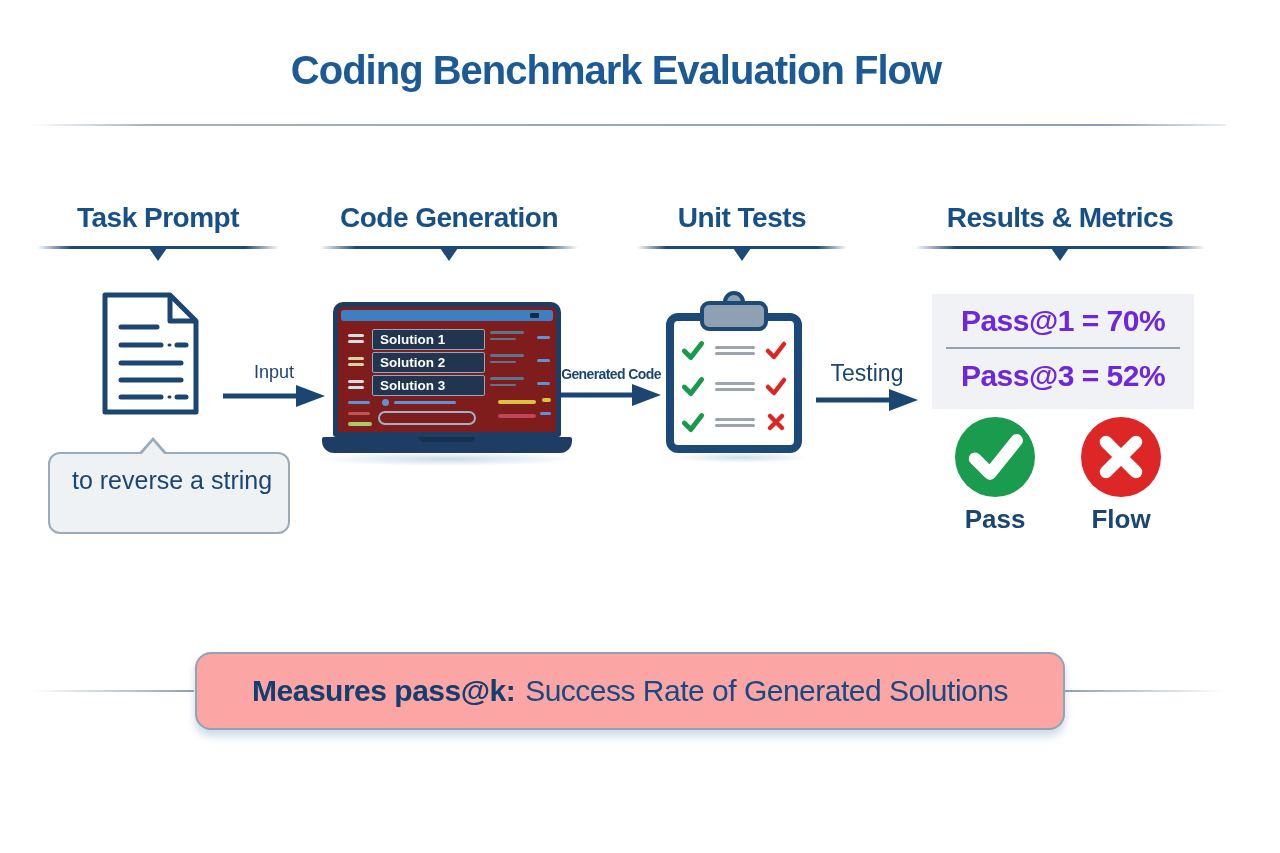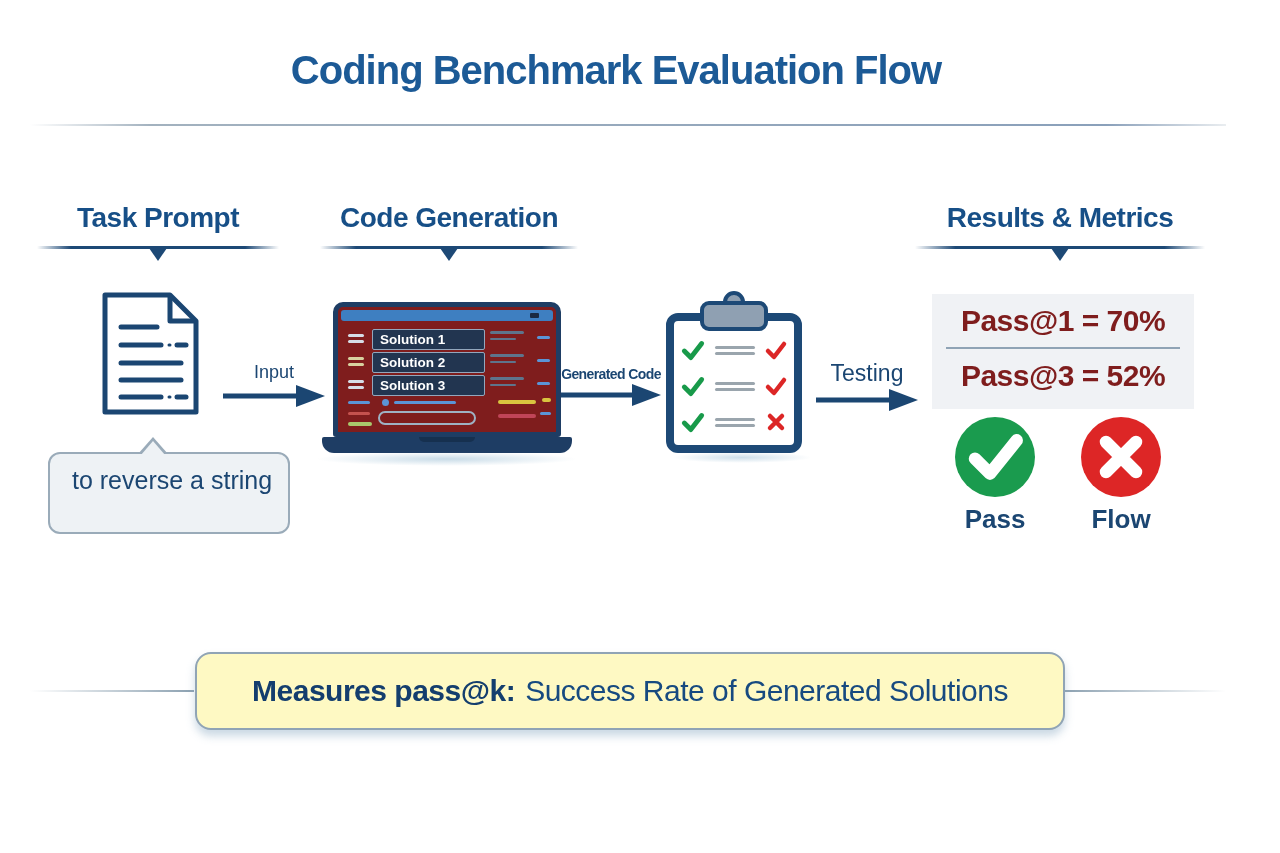--- a/index.html
+++ b/index.html
@@ -136,60 +136,64 @@
     position:absolute; left:672px; top:452px; width:140px; height:11px; border-radius:50%;
     background:radial-gradient(ellipse at center, rgba(155,190,212,0.5), rgba(155,190,212,0) 70%);
   }
 
   
   .results-box {
     position:absolute; left:932px; top:294px; width:262px; height:115px;
     background:#f0f2f5;
   }
   .metric {
-    text-align:center; font-size:30px; font-weight:bold; color:#7f1d1d; letter-spacing:-0.5px;
+    text-align:center; font-size:30px; font-weight:bold; color:#6d28d9; letter-spacing:-0.5px;
     height:53px; line-height:53px;
   }
   .metric-sep { margin:0 14px; height:2px; background:#8fa3b5; }
 
   .badge-circle { position:absolute; width:80px; height:80px; border-radius:50%; }
   .badge-pass-circle { left:955px; top:417px; background:#1a9b4e; }
   .badge-fail-circle { left:1081px; top:417px; background:#dd2626; }
   .badge-circle svg { position:absolute; left:0; top:0; }
   .badge-label { position:absolute; width:80px; text-align:center; font-size:26px; font-weight:bold; color:#1b4672; }
   .pass-label { left:955px; top:504px; }
   .fail-label { left:1081px; top:504px; }
 
   
   .footer-line { position:absolute; top:690px; height:2px; }
   .footer-line.left  { left:30px;  width:164px; background:linear-gradient(90deg, rgba(139,160,176,0), #8ba0b0); }
   .footer-line.right { left:1062px; width:164px; background:linear-gradient(90deg, #8ba0b0, rgba(139,160,176,0)); }
   .footer-banner {
     position:absolute; left:195px; top:652px; width:866px; height:74px;
-    background:#fef9c3; border:2px solid #90a4b5; border-radius:16px;
+    background:#fca5a5; border:2px solid #90a4b5; border-radius:16px;
     box-shadow:0 6px 9px rgba(140,170,195,0.45);
     display:flex; align-items:center; justify-content:center;
     font-size:30px; color:#174a80; letter-spacing:-0.5px;
   }
   .footer-banner .bold { font-weight:bold; margin-right:10px; color:#143e6e; }
 </style>
 </head>
 <body>
 
 <div class="canvas">
 
   <h1 class="page-title">Coding Benchmark Evaluation Flow</h1>
   <div class="top-divider"></div>
 
   <div class="stage stage0">
     <div class="stage-label">Task Prompt</div>
     <div class="stage-underline"></div>
   </div>
   <div class="stage stage1">
     <div class="stage-label">Code Generation</div>
+    <div class="stage-underline"></div>
+  </div>
+  <div class="stage stage2">
+    <div class="stage-label">Unit Tests</div>
     <div class="stage-underline"></div>
   </div>
   <div class="stage stage3">
     <div class="stage-label">Results &amp; Metrics</div>
     <div class="stage-underline"></div>
   </div>
 
   <svg class="doc-icon" width="104" height="126" viewBox="0 0 104 126">
     <path d="M7 4 H72 L98 30 V121 H7 Z" fill="#ffffff" stroke="#1b4672" stroke-width="5" stroke-linejoin="round"></path>
     <path d="M72 4 V30 H98" fill="none" stroke="#1b4672" stroke-width="5" stroke-linejoin="round"></path>

